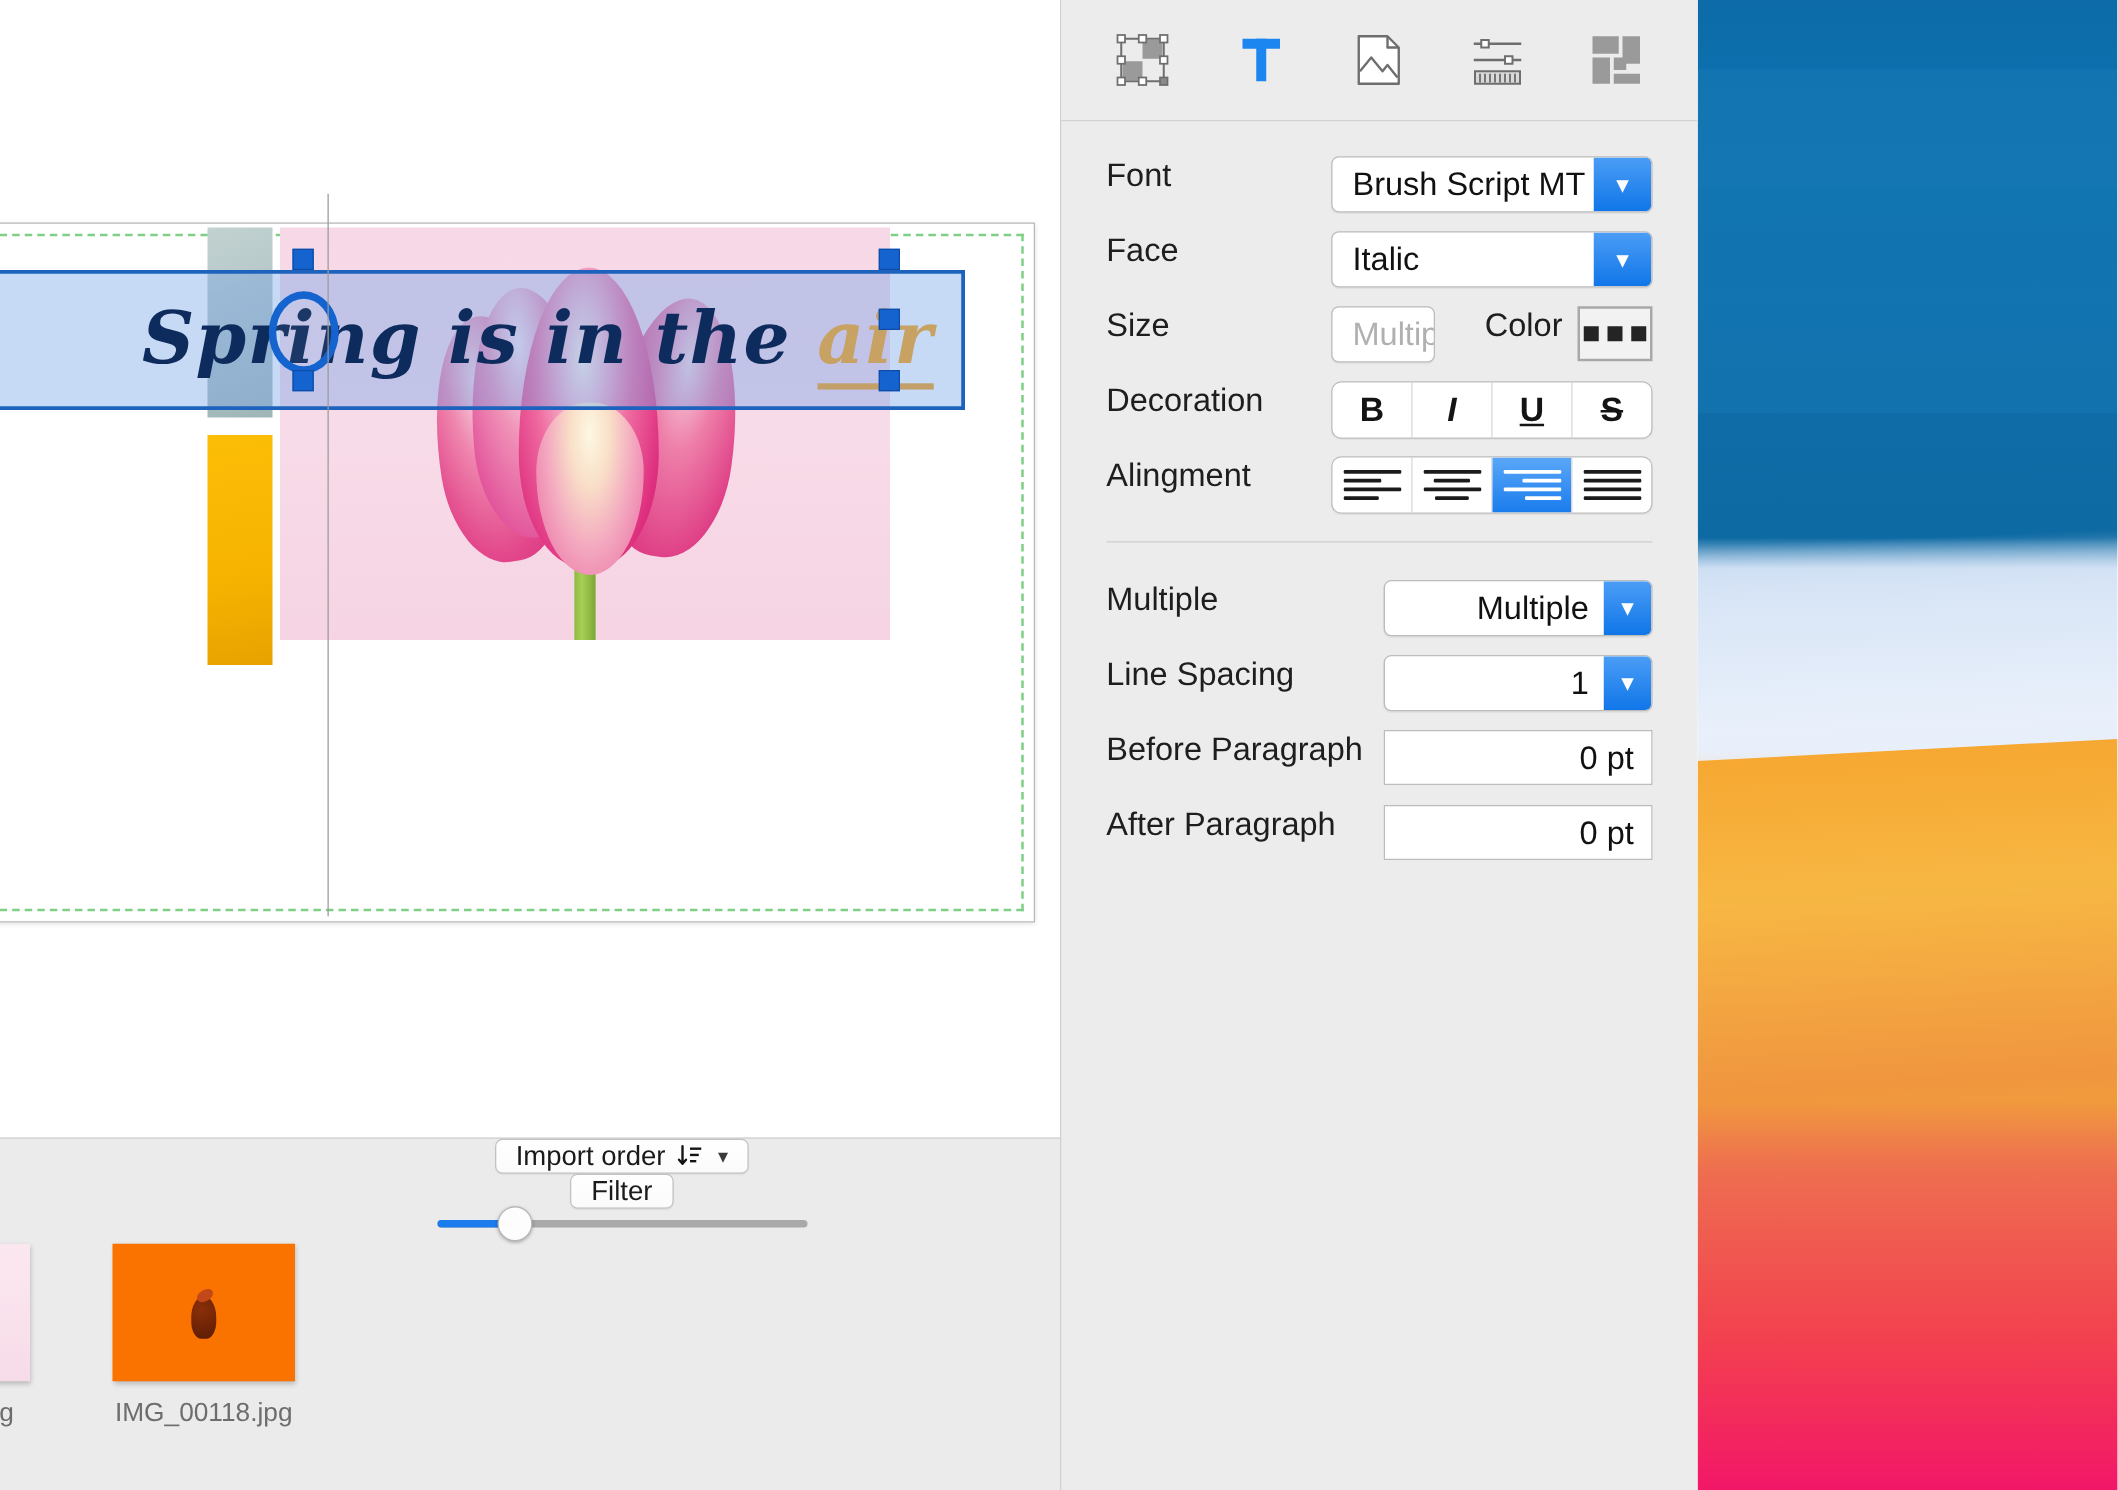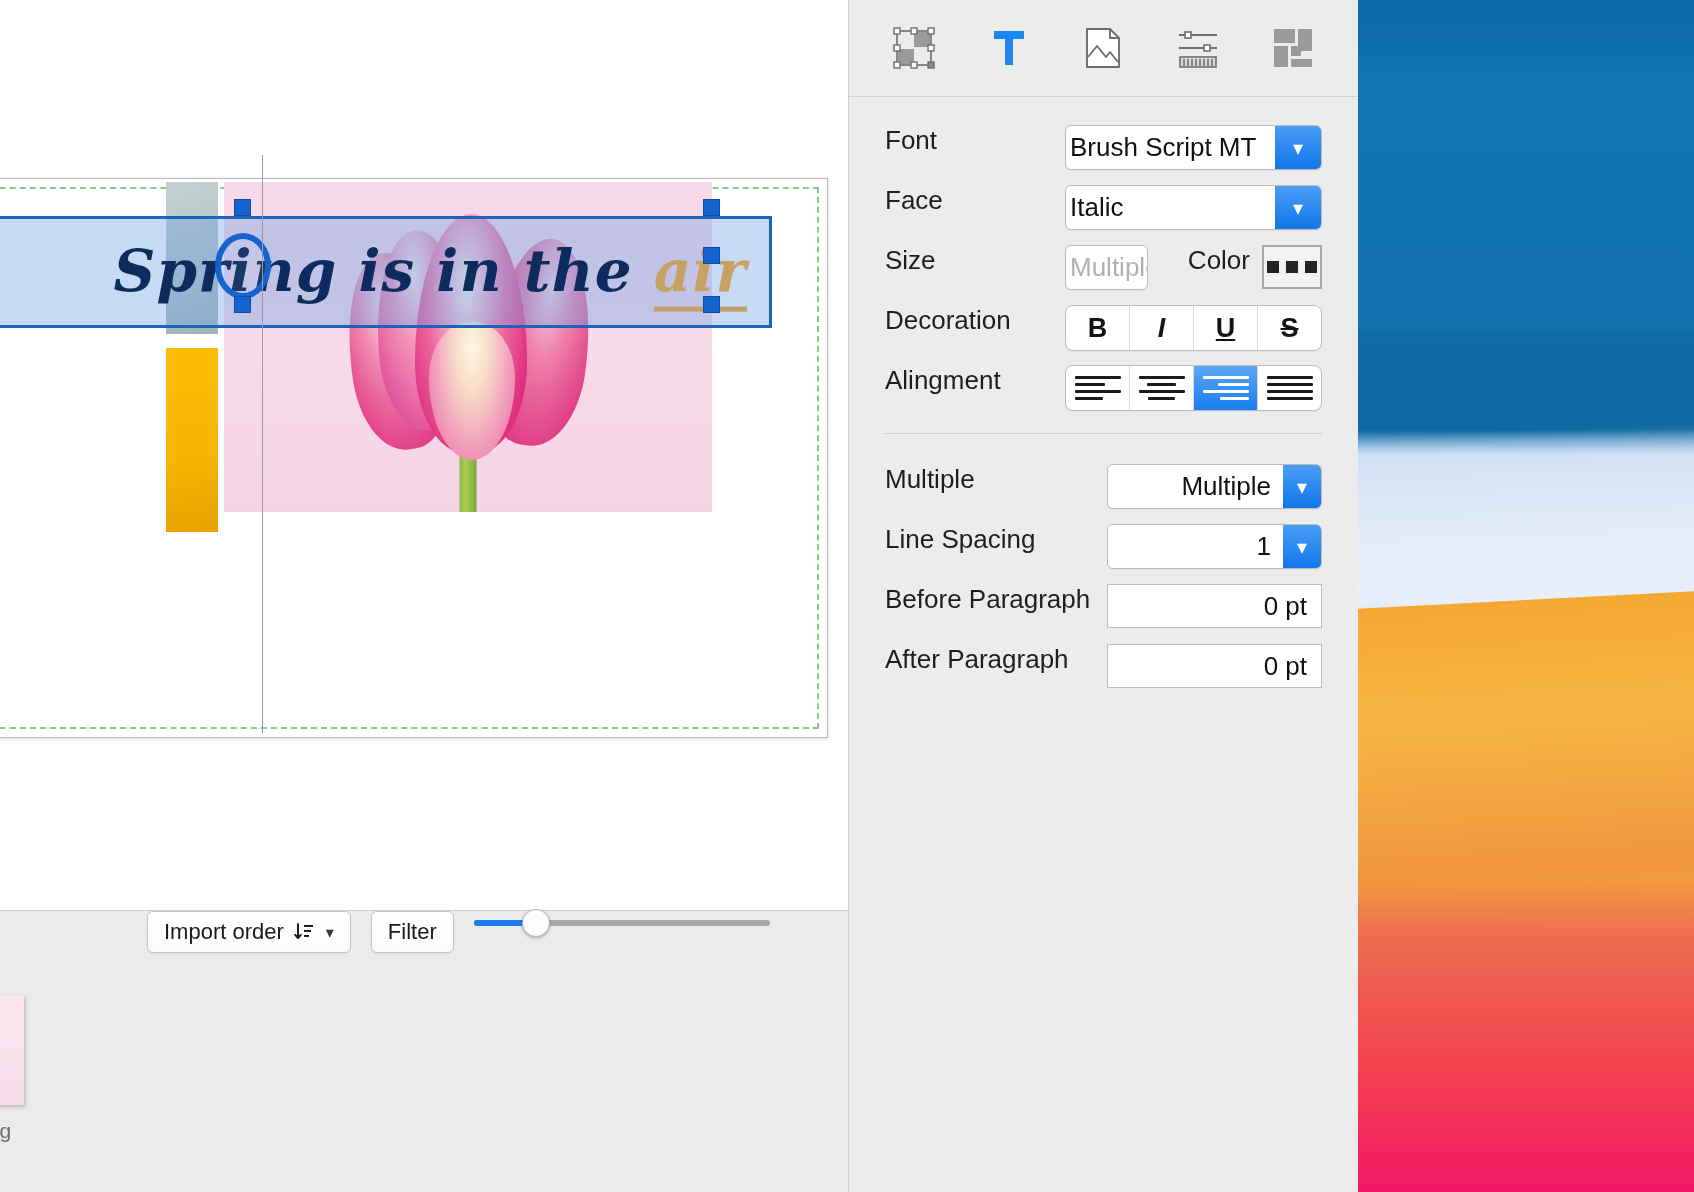--- a/index.html
+++ b/index.html
@@ -177,22 +177,23 @@
 
   
   .filmstrip {
     position: absolute; left: 0; top: 910px;
     width: 848px; height: 282px;
     background: #ebebeb;
     border-top: 1px solid #cfcfcf;
   }
   .film-toolbar {
     position: absolute; left: 0; top: 0; width: 100%; height: 62px;
-    display: flex; gap: 20px;
+    display: flex; align-items: center; 
     padding-left: 147px;
+    flex-direction: column;
   }
   .btn {
     background: linear-gradient(to bottom,#ffffff,#fbfbfb);
     border: 1px solid #c2c2c2;
     border-radius: 6px;
     box-shadow: 0 1px 1px rgba(0,0,0,0.06);
     font-size: 22px; color: #1a1a1a;
     height: 42px;
     display: flex; align-items: center; justify-content: center;
     padding: 0 16px;
@@ -316,21 +317,21 @@
     position: relative; flex: 1;
     height: 45px;
     background: #ffffff;
     border: 1px solid #bcbcbc;
     border-radius: 6px;
     display: flex; align-items: center;
     box-shadow: 0 1px 1px rgba(0,0,0,0.05);
     overflow: hidden;
   }
   .combo .combo-value {
-    padding-left: 4px;
+    padding-left: 16px;
     font-size: 26px; color: #111;
     flex: 1;
   }
   .combo .combo-value.right { text-align: right; padding-right: 12px; }
   .combo .combo-value.placeholder { color: #b0b0b0; text-align: right; padding-right: 10px; }
   .combo-arrow {
     width: 46px; height: 100%;
     background: linear-gradient(to bottom,#4b9df6,#1076e8);
     display: flex; align-items: center; justify-content: center;
     color: #fff; font-size: 20px;
@@ -473,20 +474,27 @@
       <div class="thumbs">
 
         <div class="thumb-item">
           <div class="thumb-box th-tulip">
             
             
           </div>
           <div class="thumb-label">G_00124.jpg</div>
         </div>
 
+        <div class="thumb-item">
+          <div class="thumb-box th-orange">
+            <div class="blob"></div>
+            <div class="blob2"></div>
+          </div>
+          <div class="thumb-label">IMG_00118.jpg</div>
+        </div>
 
 
 
       </div>
     </div>
 
     <div class="inspector">
 
       <div class="insp-tabs">
 

